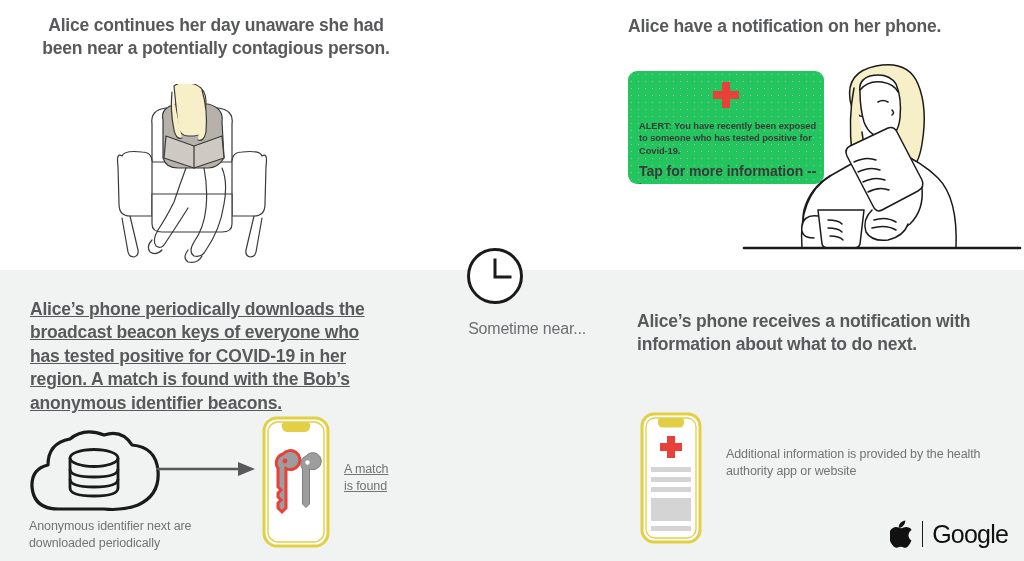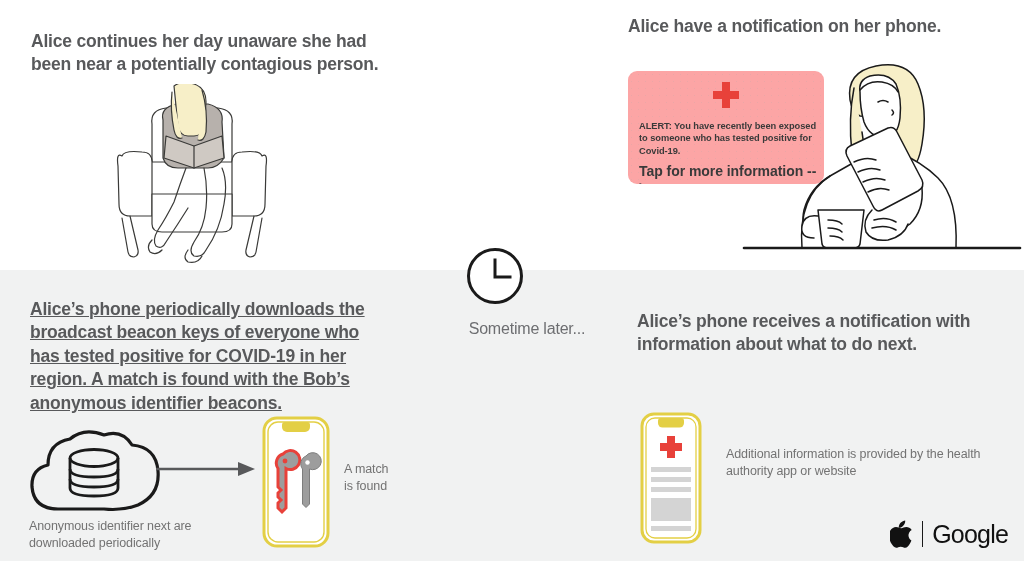--- a/index.html
+++ b/index.html
@@ -41,31 +41,31 @@
   }
   .midlabel {
     position:absolute;
     font-size:16px;
     font-weight:normal;
     color:#6d6e71;
     letter-spacing:-0.2px;
   }
 
   
-  #hl-tl { left:31px;  top:30px;  width:370px; }
+  #hl-tl { left:31px;  top:14px;  width:370px;text-align:center; }
   #hl-tr { left:628px; top:15px;  width:390px; }
   #hl-bl { left:30px;  top:298px; width:350px;text-decoration:underline; }
   #hl-br { left:637px; top:310px; width:360px; }
 
   
   .alert-card {
     position:absolute;
     left:628px; top:71px;
     width:196px; height:113px;
-    background:#fca5a5;
+    background:#22c55e;
     border-radius:9px;
     overflow:hidden;
   }
   .alert-card .dots {
     position:absolute; inset:0;
     background-image:radial-gradient(#e8a6a6 0.8px, transparent 0.9px);
     background-size:7px 7px;
     opacity:.85;
   }
   .alert-cross {
@@ -210,21 +210,21 @@
       <path d="M86 162 q10 0 14 4 M86 170 q10 0 14 4 M88 178 q9 0 13 4"></path>
 
       <path d="M2 190 L278 190" stroke-width="2.6"></path>
     </g>
   </svg>
 
   <svg id="clock" viewBox="0 0 58 58">
     <circle cx="29" cy="29" r="26.5" fill="#ffffff" stroke="#1a1a1a" stroke-width="3"></circle>
     <path d="M29 13 L29 30 L44 30" fill="none" stroke="#1a1a1a" stroke-width="3" stroke-linecap="square" stroke-linejoin="miter"></path>
   </svg>
-  <div class="midlabel" id="mid-label">Sometime later...</div>
+  <div class="midlabel" id="mid-label">Sometime near...</div>
 
   <div class="headline" id="hl-bl">Alice’s phone periodically downloads the broadcast beacon keys of everyone who has tested positive for COVID-19 in her region. A match is found with the Bob’s anonymous identifier beacons.</div>
 
   <svg class="illus" id="illus-cloud" viewBox="0 0 140 90">
     <path d="M32 84 Q8 84 6 62 Q5 44 22 40 Q22 18 44 14 Q58 2 78 10 Q96 4 106 20 Q130 22 132 46 Q134 70 112 80 Q96 86 78 84 Z" fill="#f1f2f2" stroke="#1a1a1a" stroke-width="3.2" stroke-linejoin="round"></path>
     <g fill="none" stroke="#1a1a1a" stroke-width="2.8" stroke-linejoin="round">
       <ellipse cx="68" cy="33" rx="24" ry="8.5"></ellipse>
       <path d="M44 33 L44 63 Q44 71 68 71 Q92 71 92 63 L92 33"></path>
       <path d="M44 44 Q44 52 68 52 Q92 52 92 44"></path>
       <path d="M44 54 Q44 62 68 62 Q92 62 92 54"></path>
@@ -244,21 +244,21 @@
       <path d="M21 38 a9.5 9.5 0 1 1 3 14.5 L24 92 l-4 4 l-4 -4 l0 -5 l3 -3 l-3 -3 l0 -4 l3 -3 l-3 -3 L16 52.5 A9.5 9.5 0 0 1 21 38 Z" fill="#9d9d9d" stroke="#e8413a" stroke-width="3"></path>
       <circle cx="23" cy="45" r="2.4" fill="#e8413a"></circle>
     </g>
     <g>
       <path d="M44 40 a8.5 8.5 0 1 1 3.5 13 L47.5 88 l-3.5 3.5 l-3.5 -3.5 L40.5 53 A8.5 8.5 0 0 1 44 40 Z" fill="#9d9d9d" stroke="#7d7d7d" stroke-width="1"></path>
       <circle cx="45.5" cy="46.5" r="2.2" fill="#ffffff"></circle>
     </g>
   </svg>
 
   <div class="caption" id="cap-cloud">Anonymous identifier next are downloaded periodically</div>
-  <div class="caption" id="cap-match" style="white-space:pre-line;">A match
+  <div class="caption" id="cap-match" style="white-space:pre-line;text-decoration:underline;">A match
 is found</div>
 
   <div class="headline" id="hl-br">Alice’s phone receives a notification with information about what to do next.</div>
 
   <svg class="illus" id="phone-info" viewBox="0 0 62 132">
     <rect x="2" y="2" width="58" height="128" rx="12" fill="#ffffff" stroke="#e3cf45" stroke-width="3"></rect>
     <rect x="6" y="6" width="50" height="120" rx="9" fill="#ffffff" stroke="#e3cf45" stroke-width="1.3"></rect>
     <path d="M21 6 h20 a3 3 0 0 1 3 3 v2 a4.5 4.5 0 0 1 -4.5 4.5 h-17 a4.5 4.5 0 0 1 -4.5 -4.5 v-2 a3 3 0 0 1 3 -3 z" fill="#e3cf45"></path>
     <path d="M27 24 h8 v7 h7 v8 h-7 v7 h-8 v-7 h-7 v-8 h7 z" fill="#e8413a"></path>
     <g fill="#d4d4d4">

